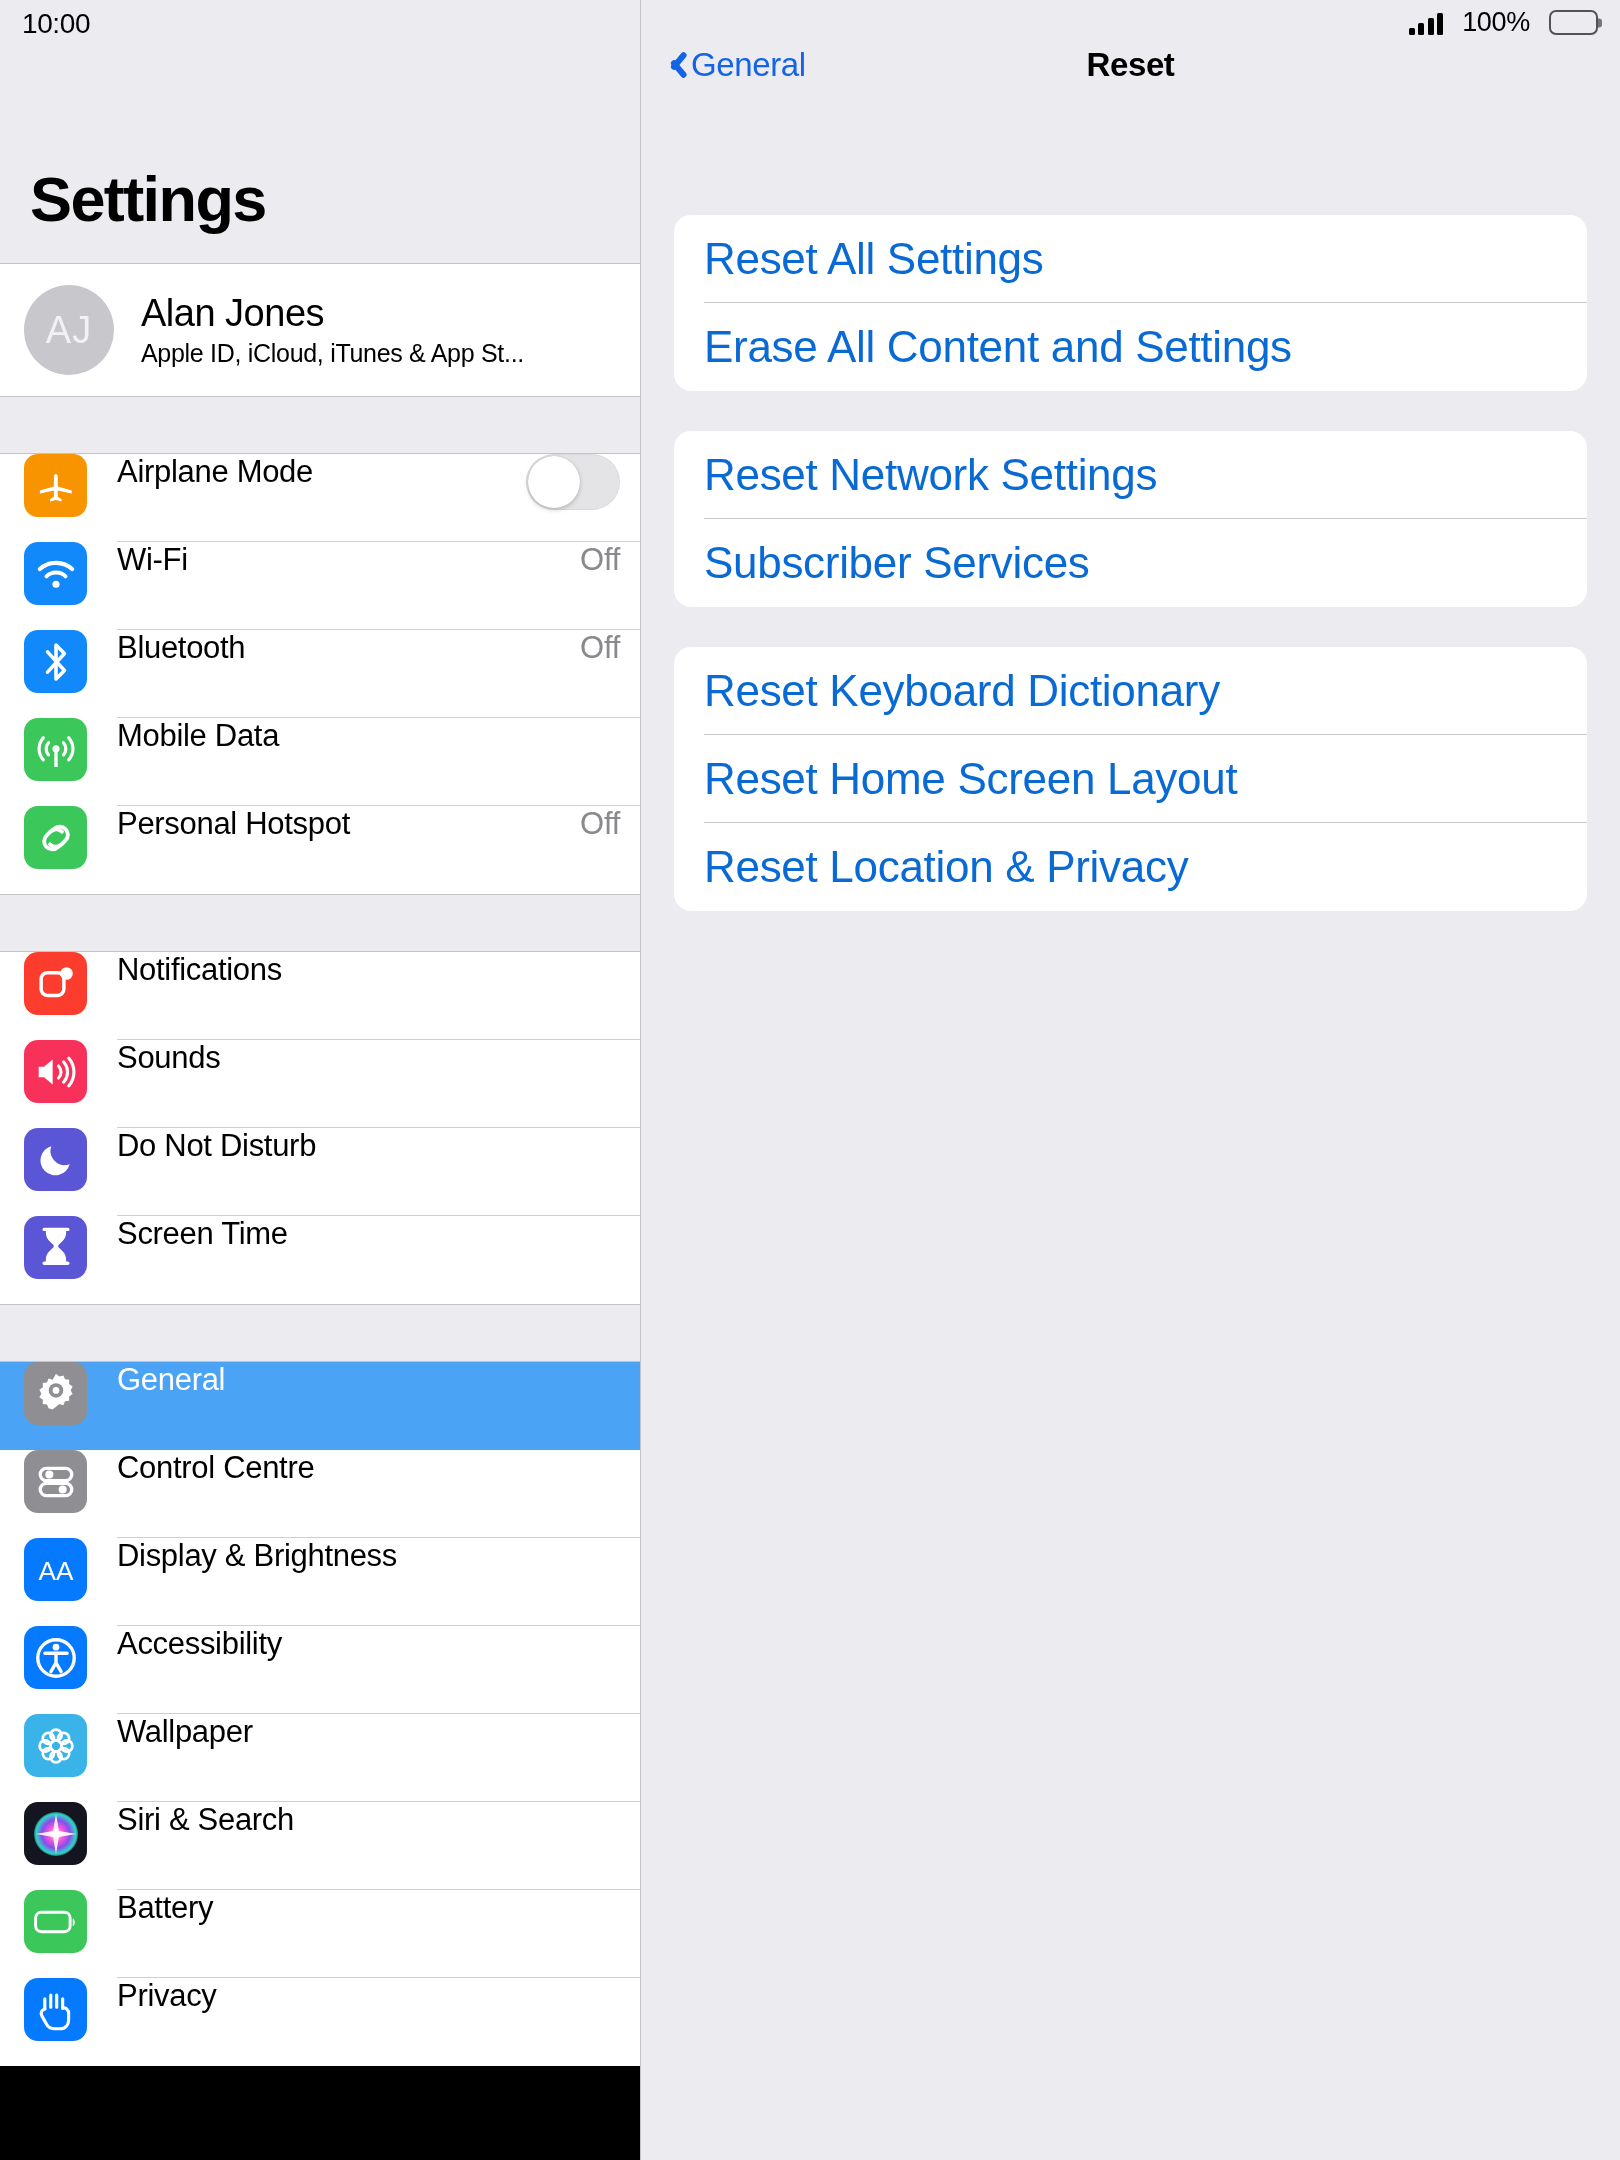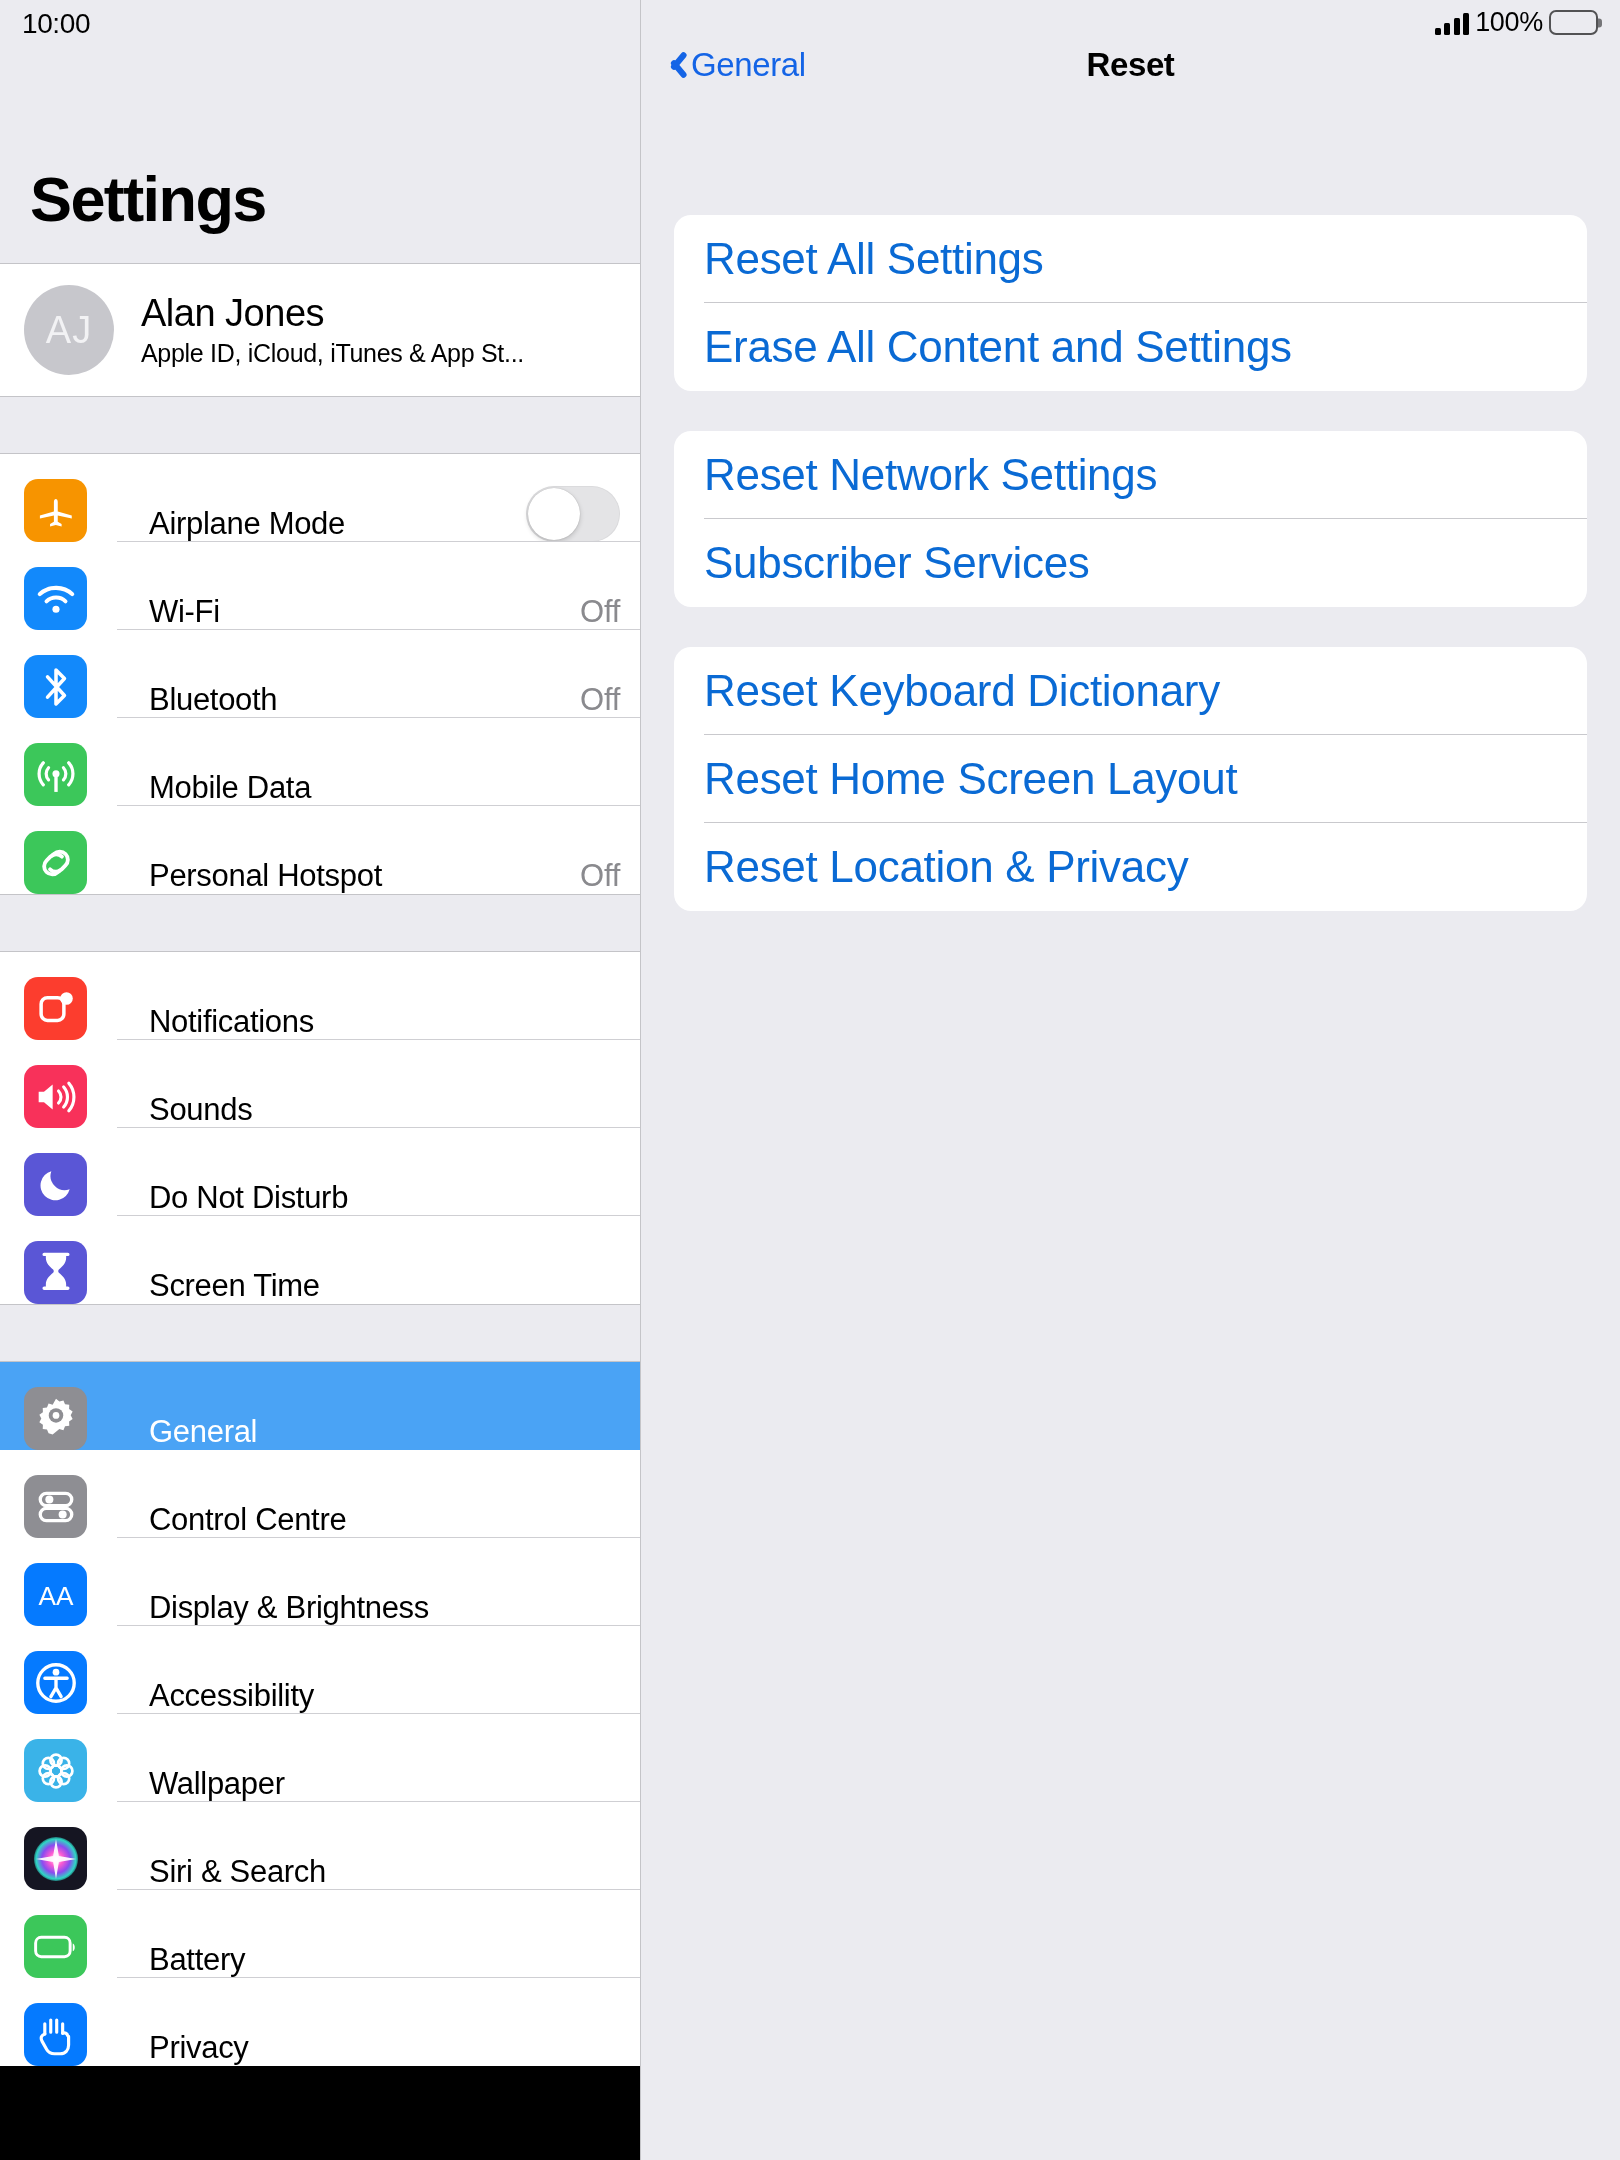--- a/index.html
+++ b/index.html
@@ -16,21 +16,21 @@
   .statusbar {
     position: absolute; top: 0; left: 0; width: 1620px; height: 48px;
     z-index: 50; pointer-events: none; text-align: right;
   }
   .status-time {
     position: absolute; left: 22px; top: 8px;
     font-size: 28px; color: #000; letter-spacing: -0.4px;
   }
   .status-right {
     position: absolute; right: 22px; top: 7px;
-    display: flex; align-items: center; gap: 6px;
+    display: flex; align-items: center; gap: 19px;
   }
   .signal { display: flex; align-items: flex-end; gap: 3.5px; height: 24px; }
   .signal i { display: block; width: 6px; background: #000; border-radius: 1.5px; }
   .signal i:nth-child(1) { height: 7px; }
   .signal i:nth-child(2) { height: 12px; }
   .signal i:nth-child(3) { height: 17px; }
   .signal i:nth-child(4) { height: 22px; }
   .batt-pct { font-size: 27px; color: #000; letter-spacing: -0.3px; }
   .batt {
     position: relative; width: 49px; height: 25px;
@@ -51,22 +51,22 @@
   .sb-header { height: 263px; background: #ebebf0; position: relative; }
   .sb-title {
     position: absolute; left: 30px; bottom: 28px;
     font-size: 63px; font-weight: bold; color: #000; letter-spacing: -1.6px;
   }
   .sb-sep-line { height: 1px; background: #c4c4c8; }
   .gap { height: 58px; background: #ebebf0;
          border-top: 1px solid #c4c4c8; border-bottom: 1px solid #c4c4c8; }
 
   .row {
-    display: flex; align-items: flex-end; height: 88px;
-    padding-left: 24px; position: relative; background: #fff; gap: 32px;
+    display: flex; align-items: flex-start; height: 88px;
+    padding-left: 24px; position: relative; background: #fff;
   }
   .row.selected { background: #4aa3f5; }
   .row-divider {
     position: absolute; left: 117px; right: 0; bottom: 0; height: 1px;
     background: #cfcfd3;
   }
   .row .label {
     font-size: 31px; color: #000; letter-spacing: -0.3px; flex: 1;
   }
   .row.selected .label { color: #fff; }

